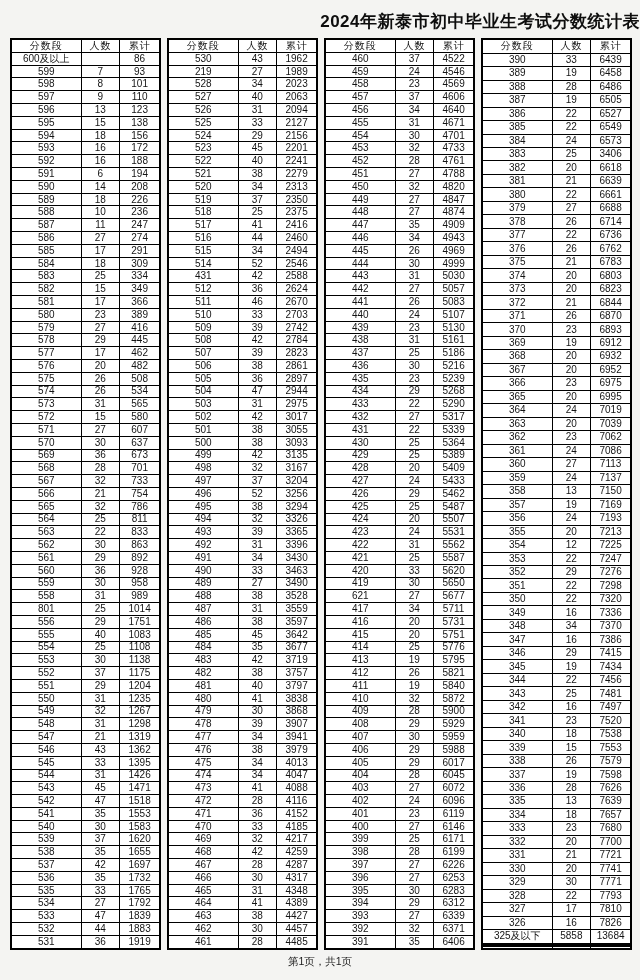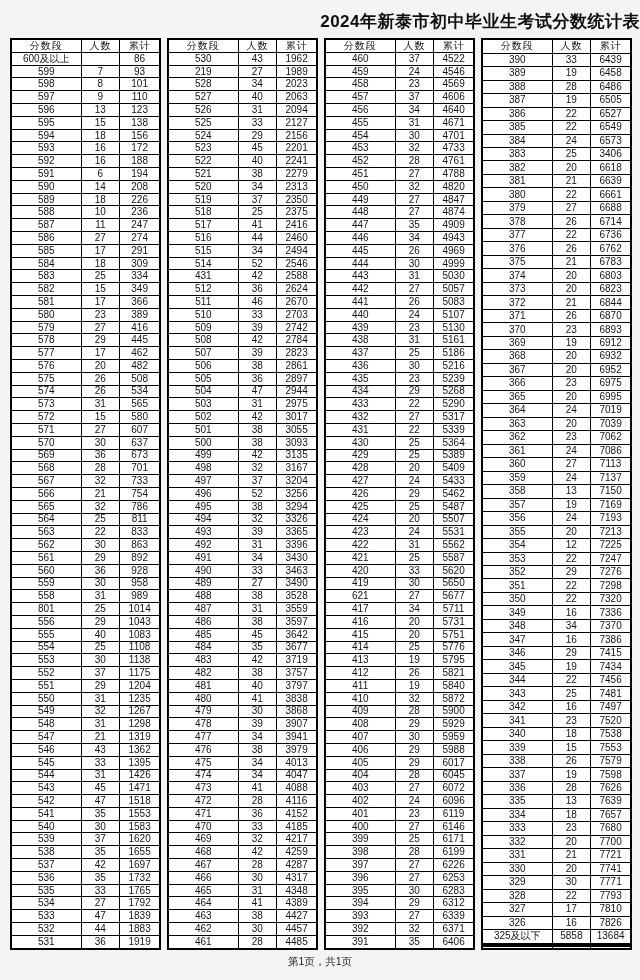--- a/index.html
+++ b/index.html
@@ -303,21 +303,21 @@
           <td>989</td>
         </tr>
         <tr>
           <td>801</td>
           <td>25</td>
           <td>1014</td>
         </tr>
         <tr>
           <td>556</td>
           <td>29</td>
-          <td>1043</td>
+          <td>1751</td>
         </tr>
         <tr>
           <td>555</td>
           <td>40</td>
           <td>1083</td>
         </tr>
         <tr>
           <td>554</td>
           <td>25</td>
           <td>1108</td>

